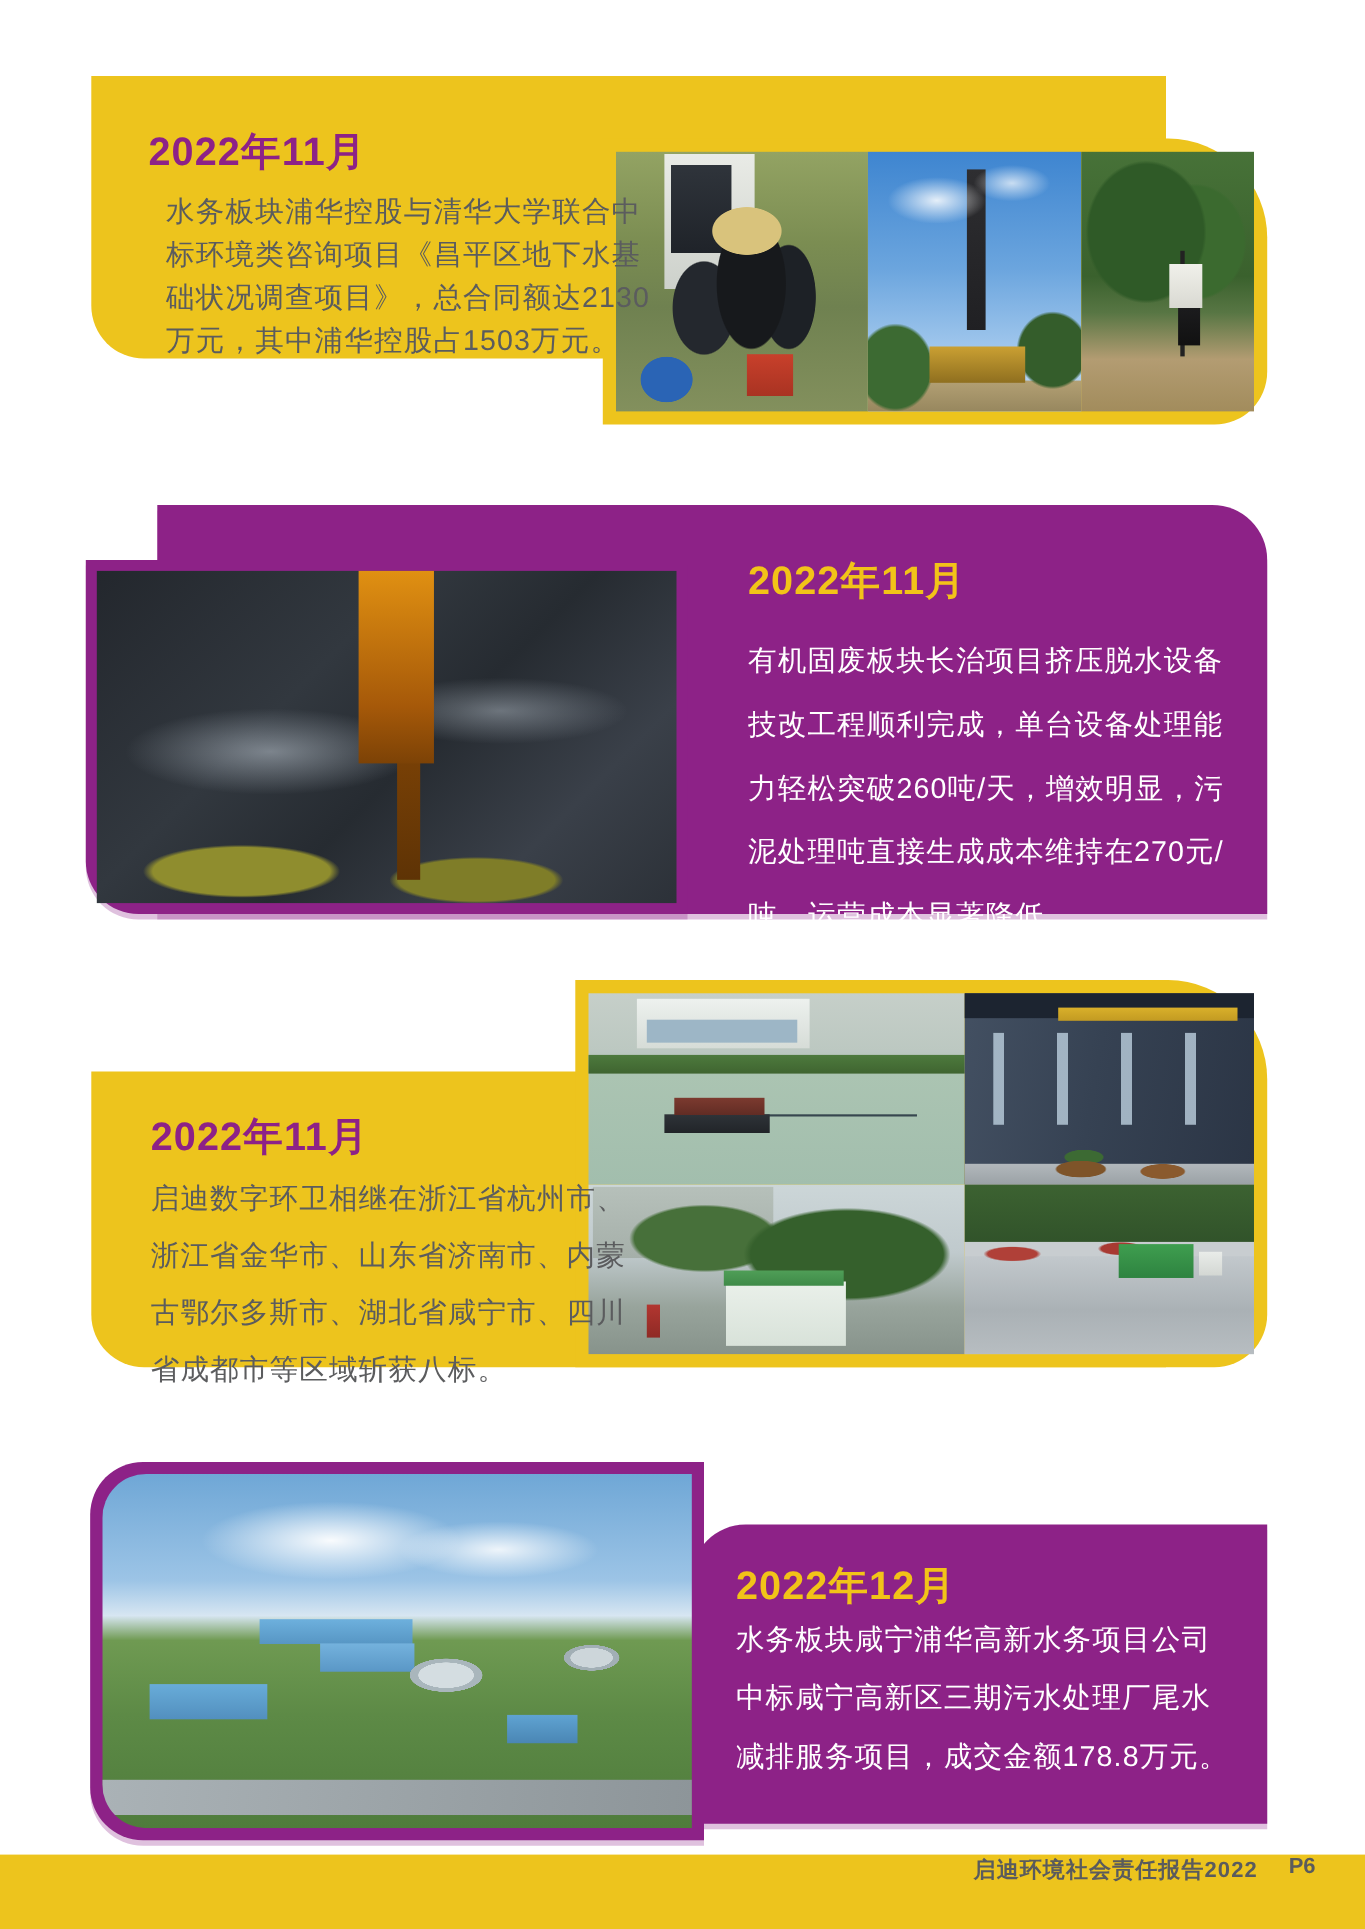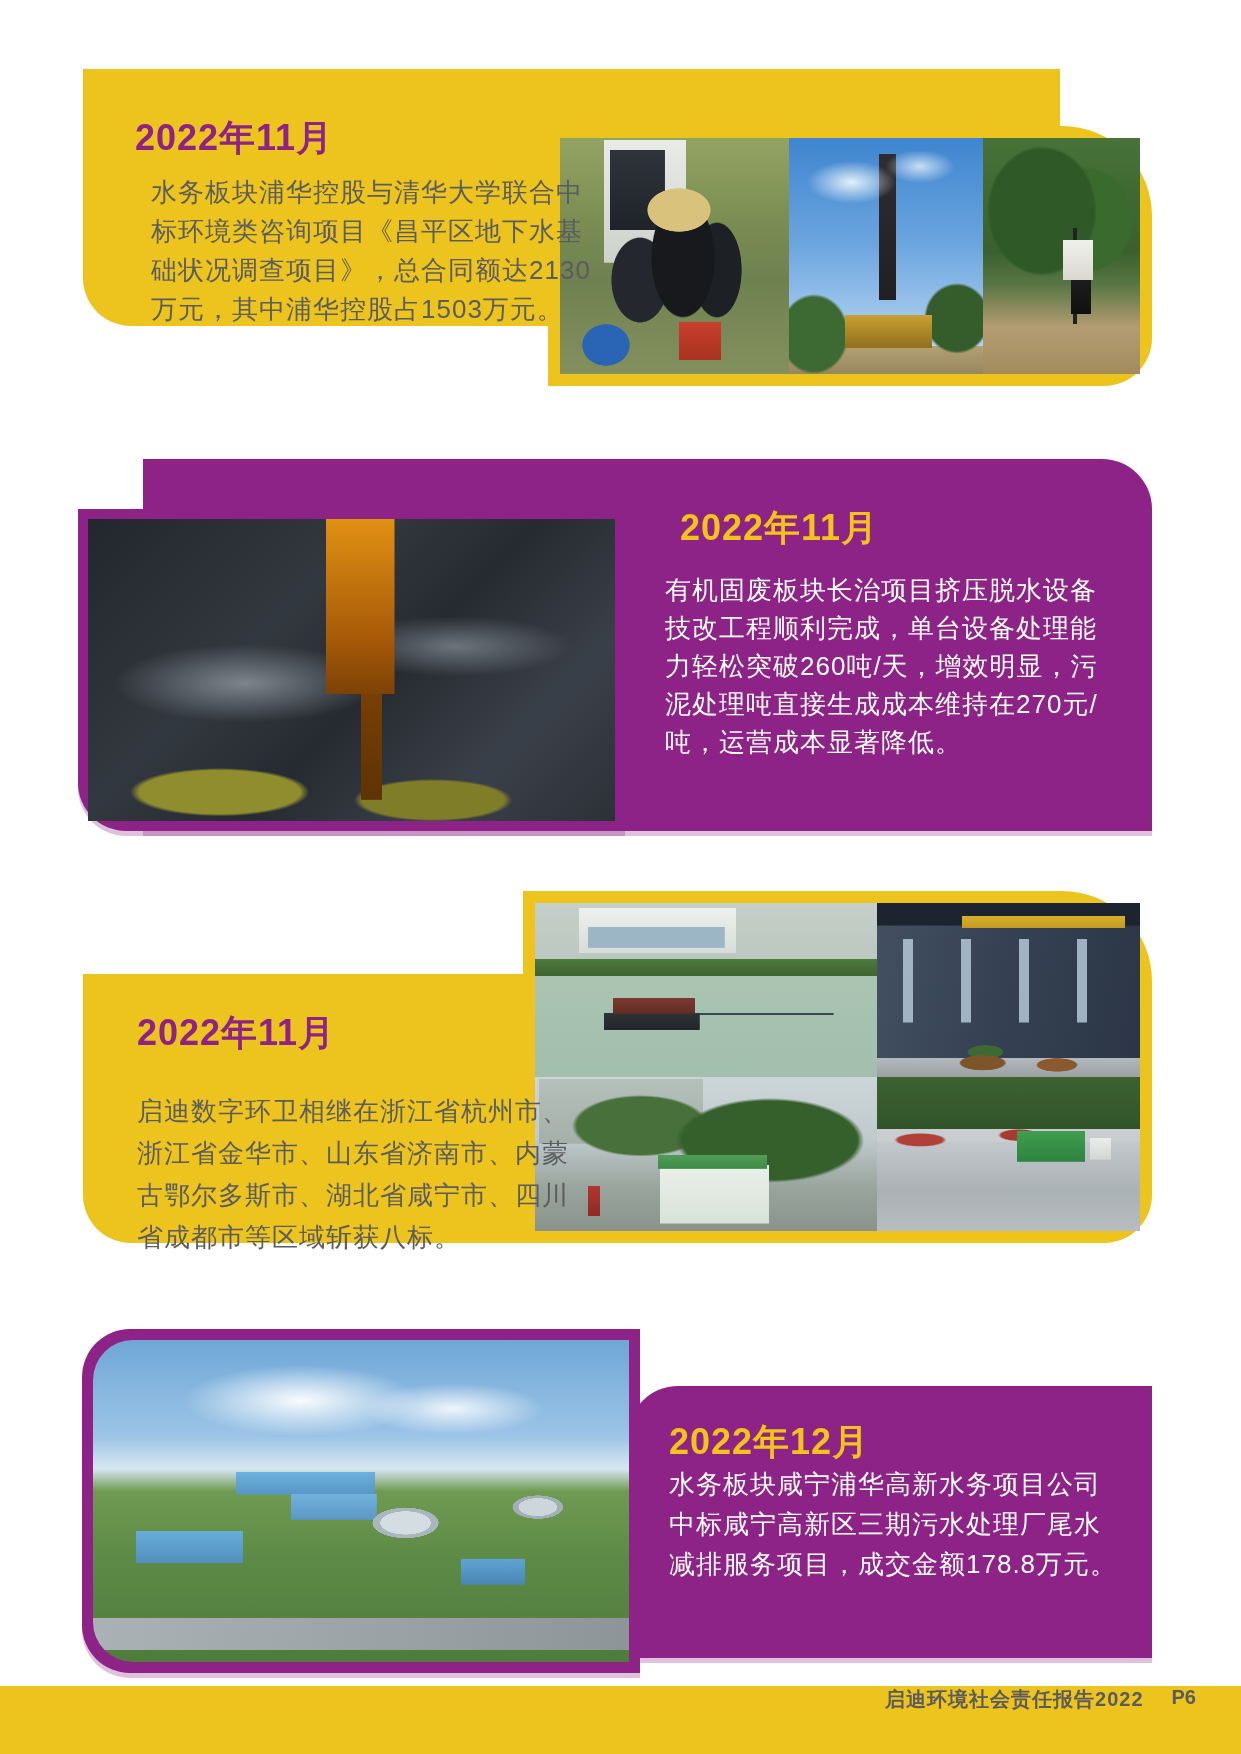--- a/index.html
+++ b/index.html
@@ -56,37 +56,37 @@
     radial-gradient(closest-side,#2f5a27 95%,transparent),
     radial-gradient(closest-side,#3b6a2f 95%,transparent),
     linear-gradient(180deg,#477238 0%,#3a612d 48%,#587644 62%,#b39c72 80%,#a28c5c 100%);
     background-size:30px 40px,20px 36px,4px 96px,70% 55%,60% 45%,100% 100%;
     background-position:63% 52%,64% 70%,59% 64%,10% 8%,90% 22%,0 0;}
 
   
   .card2{left:143px;top:443px;width:1009px;height:372px;border-radius:0 50px 0 0;box-shadow:0 5px 0 rgba(141,34,135,.28);}
   .frame2{left:78px;top:493px;width:547px;height:322px;border-radius:0 0 0 48px;padding:10px;box-sizing:border-box;box-shadow:0 5px 0 rgba(141,34,135,.28);}
   .h2x{left:680px;top:488px;}
-  .b2{left:665px;top:555px;width:434px;line-height:38px;}
+  .b2{left:680px;top:555px;width:434px;line-height:58px;}
   .p21{width:100%;height:100%;background-repeat:no-repeat;background-image:
     linear-gradient(180deg,#e09012,#a65909 70%,#7c4206),
     linear-gradient(#7c4206,#5e3305),
     radial-gradient(closest-side,rgba(200,210,220,.5),transparent),
     radial-gradient(closest-side,rgba(190,200,210,.45),transparent),
     radial-gradient(closest-side,#8f8d2e 90%,transparent),
     radial-gradient(closest-side,#7f7d28 90%,transparent),
     linear-gradient(135deg,#23272d 0%,#32383f 35%,#262b31 55%,#3a4049 78%,#2c3138 100%);
     background-size:13% 58%,4% 42%,50% 26%,44% 20%,34% 16%,30% 14%,100% 100%;
     background-position:52% 0,54% 88%,10% 56%,85% 40%,12% 98%,72% 100%,0 0;}
 
   
   .card3{left:83px;top:958px;width:977px;height:269px;border-radius:0 0 0 48px;}
   .frame3{left:523px;top:875px;width:629px;height:352px;border-radius:0 90px 48px 0;padding:12px;box-sizing:border-box;}
   .h3x{left:137px;top:993px;}
-  .b3{left:137px;top:1074px;width:452px;line-height:42px;}
+  .b3{left:137px;top:1047px;width:452px;line-height:52px;}
   .grid2x2{display:grid;width:100%;height:100%;grid-template-columns:56.5% 43.5%;grid-template-rows:53% 47%;}
   .gphoto{background-repeat:no-repeat;width:100%;height:100%;}
   .p31{background-image:
     linear-gradient(#9db6c6,#9db6c6),
     linear-gradient(#edf1ee,#d6dcd7),
     linear-gradient(#4d7a3d,#3f6430),
     linear-gradient(#7c3a2f,#612c24),
     linear-gradient(#2e3338,#212428),
     linear-gradient(#37474f,#37474f),
     linear-gradient(180deg,#c6cfc9 0%,#bcc8c1 30%,#abc4b2 42%,#a2bead 100%);
@@ -121,21 +121,21 @@
     linear-gradient(#3c6231,#31532a),
     linear-gradient(180deg,#c2c8cc 0%,#aab1b5 55%,#b7bdc1 100%),
     linear-gradient(#c8cdd0,#c8cdd0);
     background-size:8% 14%,26% 20%,20% 9%,16% 8%,100% 34%,100% 58%,100% 100%;
     background-position:88% 46%,72% 44%,8% 40%,55% 37%,0 0,0 100%,0 0;}
 
   
   .card4{left:628px;top:1370px;width:524px;height:272px;border-radius:50px 0 0 0;box-shadow:0 5px 0 rgba(141,34,135,.28);}
   .frame4{left:82px;top:1313px;width:558px;height:344px;border-radius:48px 0 0 48px;padding:11px;box-sizing:border-box;box-shadow:0 5px 0 rgba(141,34,135,.28);}
   .h4x{left:669px;top:1402px;text-align:center;}
-  .b4{left:669px;top:1448px;width:452px;line-height:40px;}
+  .b4{left:669px;top:1448px;width:452px;line-height:53px;}
   .p41{width:100%;height:100%;border-radius:40px 0 0 40px;background-repeat:no-repeat;background-image:
     radial-gradient(closest-side,#d4dde1 55%,#a9b6bc 56% 72%,transparent 73%),
     radial-gradient(closest-side,#cdd6da 55%,#a2afb5 56% 72%,transparent 73%),
     linear-gradient(#68acd9,#528fbe),
     linear-gradient(#74b2dd,#5a97c6),
     linear-gradient(#5fa3d2,#4a86b4),
     linear-gradient(#6db0dd,#5796c4),
     radial-gradient(closest-side,rgba(255,255,255,.95),rgba(255,255,255,0)),
     radial-gradient(closest-side,rgba(255,255,255,.85),rgba(255,255,255,0)),
     linear-gradient(96deg,#aab2b6,#8d9599),

